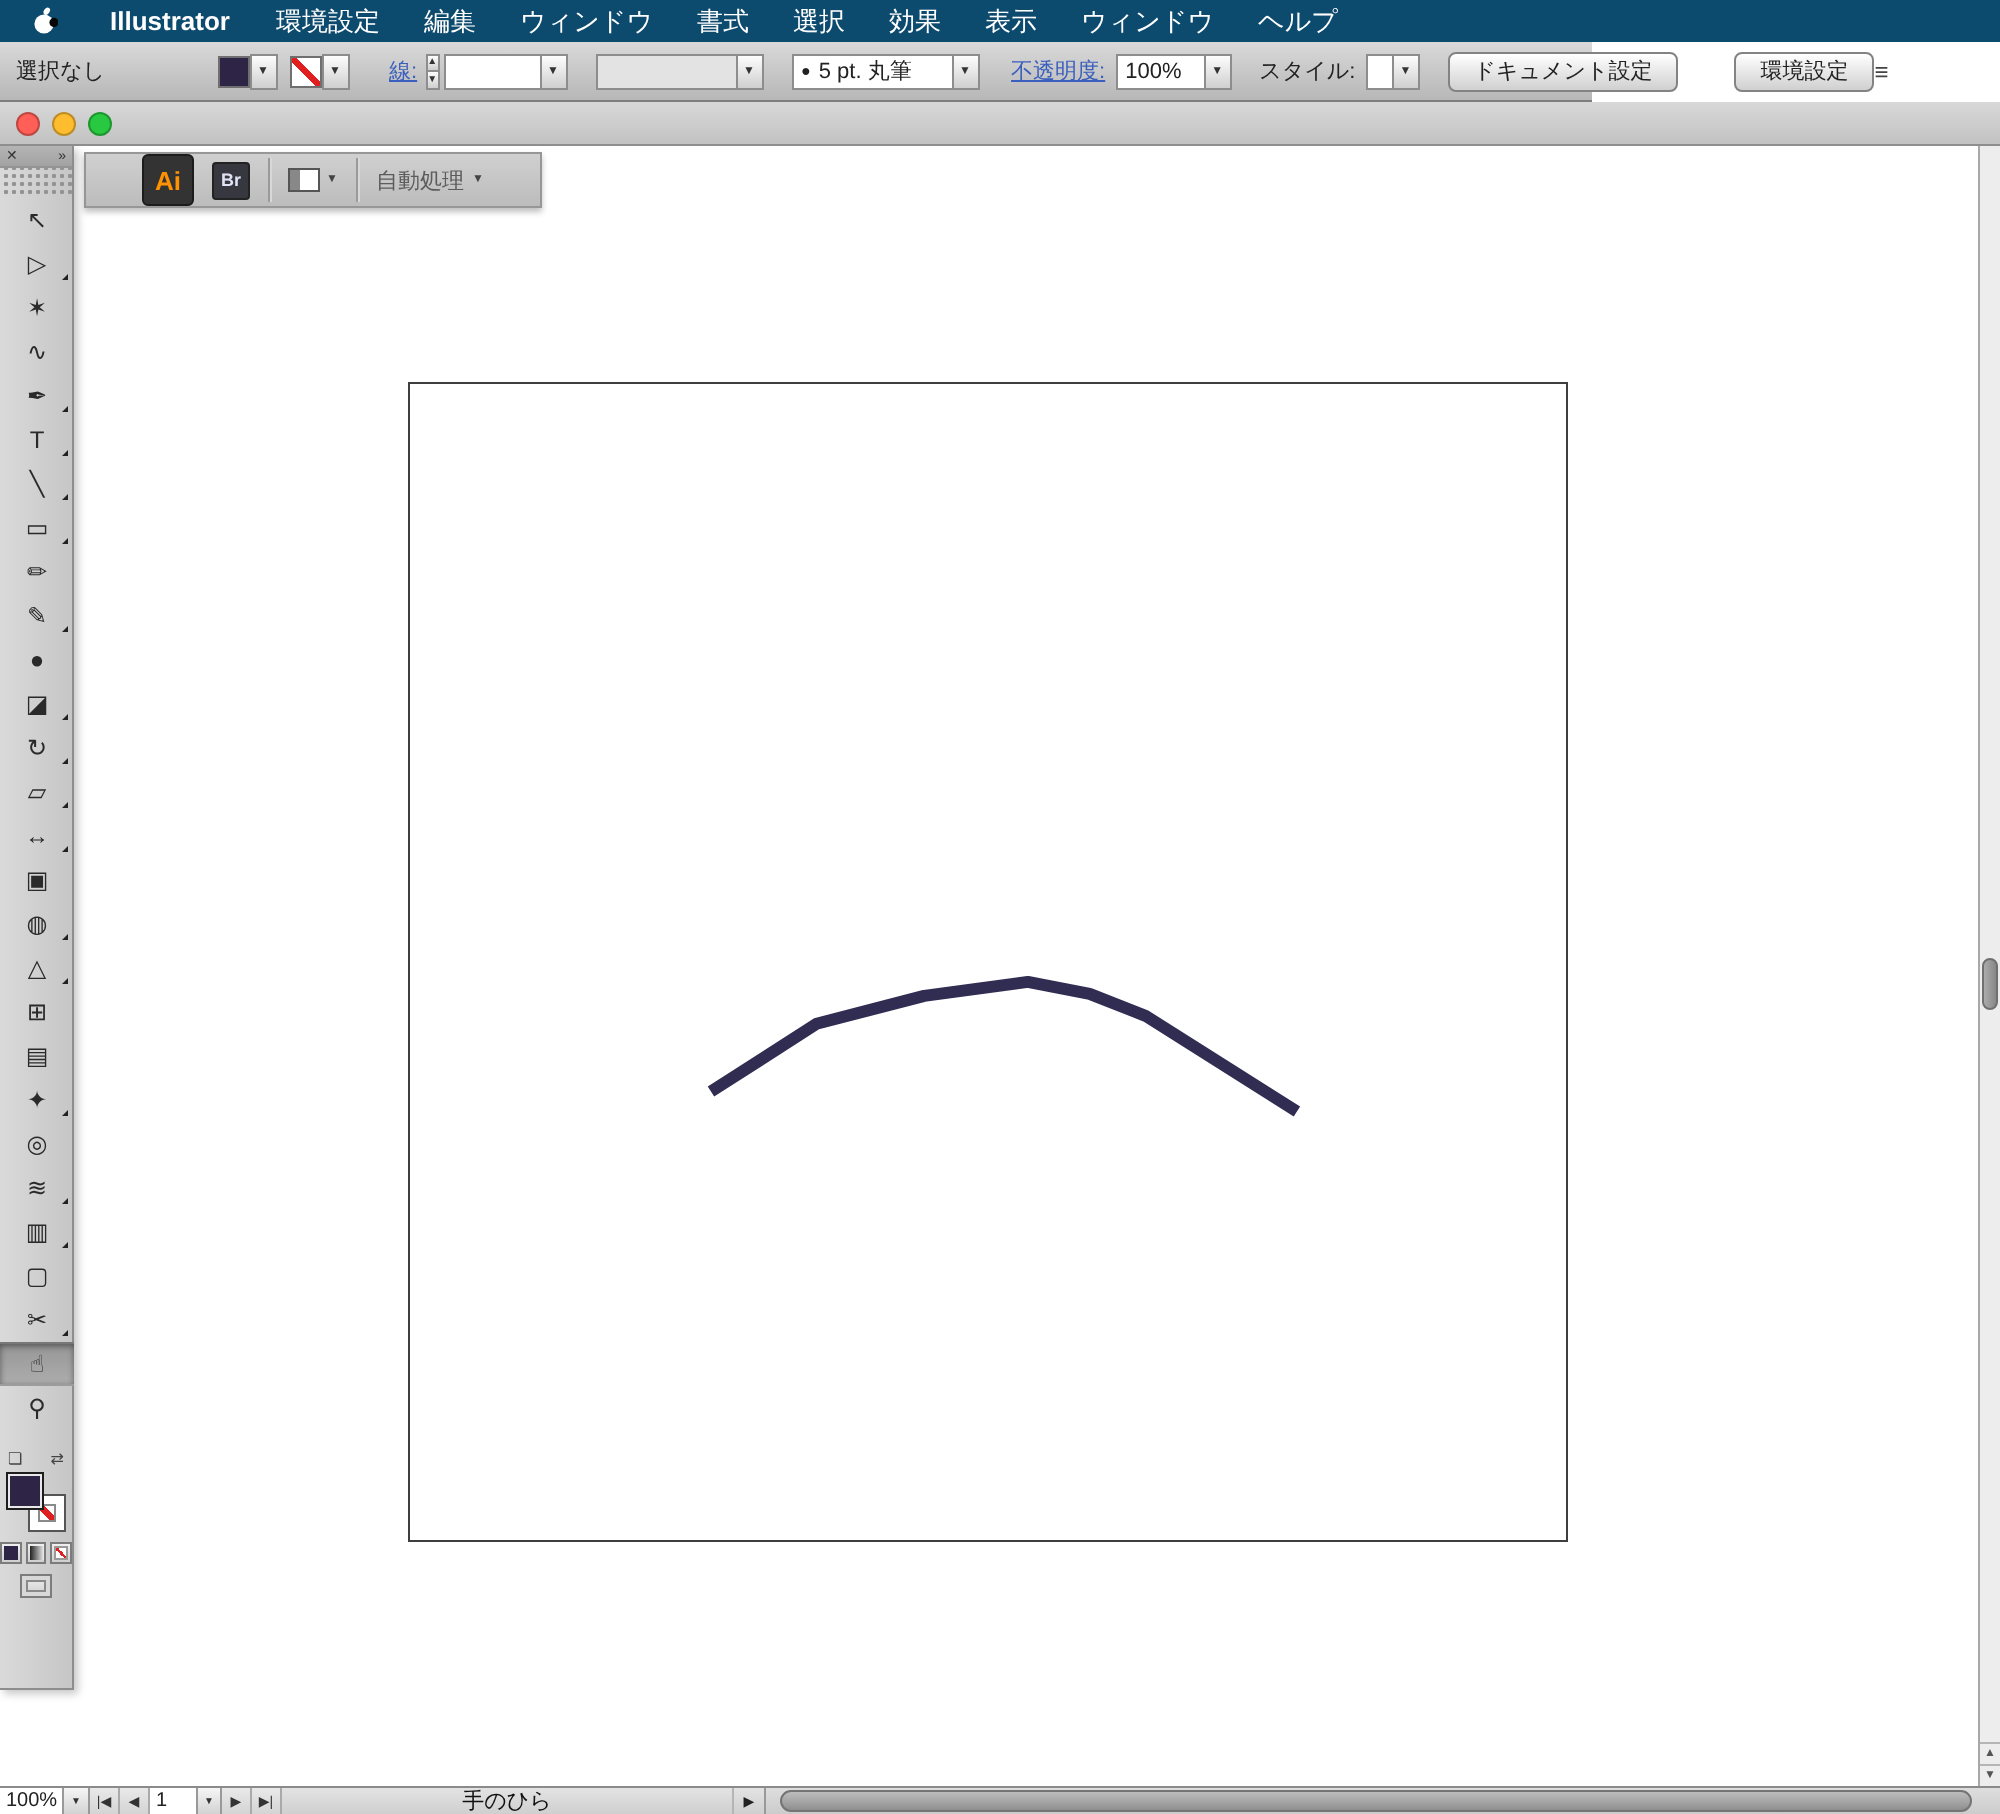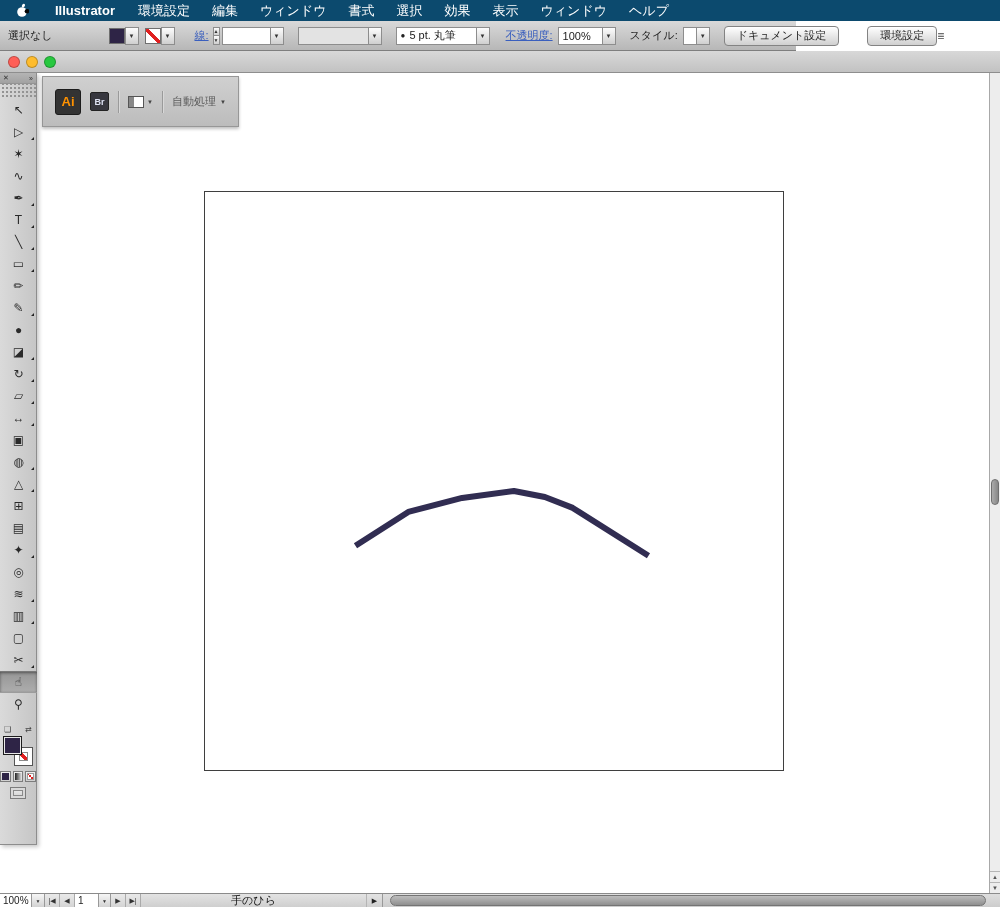--- a/index.html
+++ b/index.html
@@ -36,21 +36,21 @@
   .tl.red{left:8px;background:#ff5f57}
   .tl.yellow{left:26px;background:#febc2e}
   .tl.green{left:44px;background:#28c840}
   .title-center{display:flex;align-items:center;gap:6px}
   .doc-icon{width:11px;height:13px;background:#fafafa;border:1px solid #8a8a8a;border-radius:1px}
 
   
   .workspace{position:absolute;left:0;top:73px;width:1000px;height:820px;background:#ffffff}
 
   
-  .appbar{position:absolute;left:42px;top:76px;height:51px;background:linear-gradient(#d0d0d0,#bcbcbc);border:1px solid #979797;border-radius:0;box-shadow:0 2px 3px rgba(0,0,0,.25);display:flex;align-items:center;gap:9px;padding:0 12px;z-index:40}
+  .appbar{position:absolute;left:42px;top:76px;height:28px;background:linear-gradient(#d0d0d0,#bcbcbc);border:1px solid #979797;border-radius:0;box-shadow:0 2px 3px rgba(0,0,0,.25);display:flex;align-items:center;gap:9px;padding:0 28px;z-index:40}
   .ai-logo{width:26px;height:26px;background:#35271059;background:#33260e;background:#332a14;background:#333;color:#ff9200;font-weight:bold;font-size:13px;border-radius:3px;border:1px solid #1c1c1c;display:flex;align-items:center;justify-content:center}
   .br-logo{width:19px;height:19px;background:#37373f;color:#dfe3f5;font-weight:bold;font-size:9px;border-radius:2px;border:1px solid #222;display:flex;align-items:center;justify-content:center}
   .ab-sep{width:1px;height:22px;background:#9a9a9a;box-shadow:1px 0 0 #d8d8d8}
   .layout-picker{display:flex;align-items:center;gap:3px}
   .lp-box{width:16px;height:12px;border:1px solid #555;background:linear-gradient(90deg,#888 0 5px,#fff 5px);}
   .dd{font-size:6px;color:#444}
   .auto{display:flex;align-items:center;gap:4px;color:#5c5c5c;font-size:11px;white-space:nowrap}
 
   
   .toolpanel{position:absolute;left:0;top:73px;width:37px;height:772px;background:linear-gradient(90deg,#dadada,#c6c6c6);border-right:1px solid #8d8d8d;border-bottom:1px solid #8d8d8d;box-shadow:2px 2px 4px rgba(0,0,0,.22);z-index:41}

